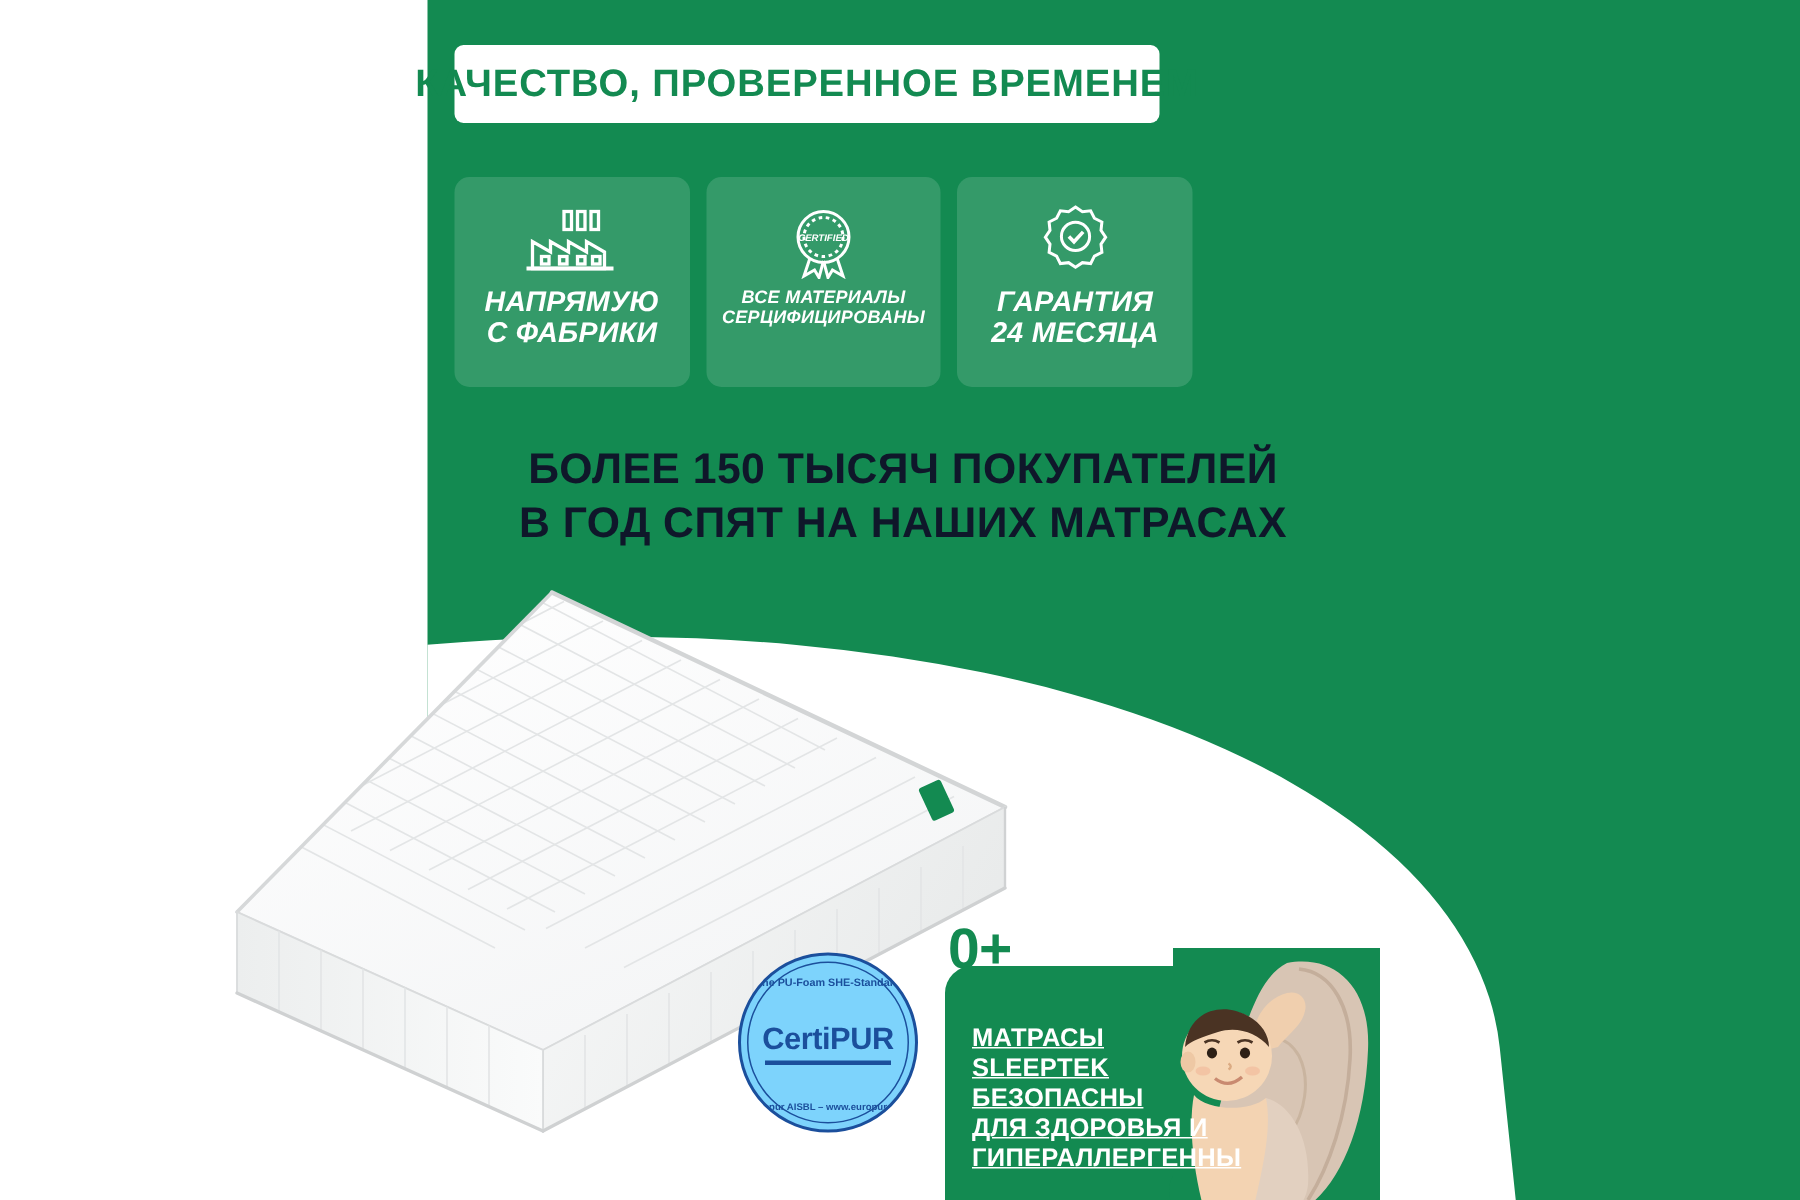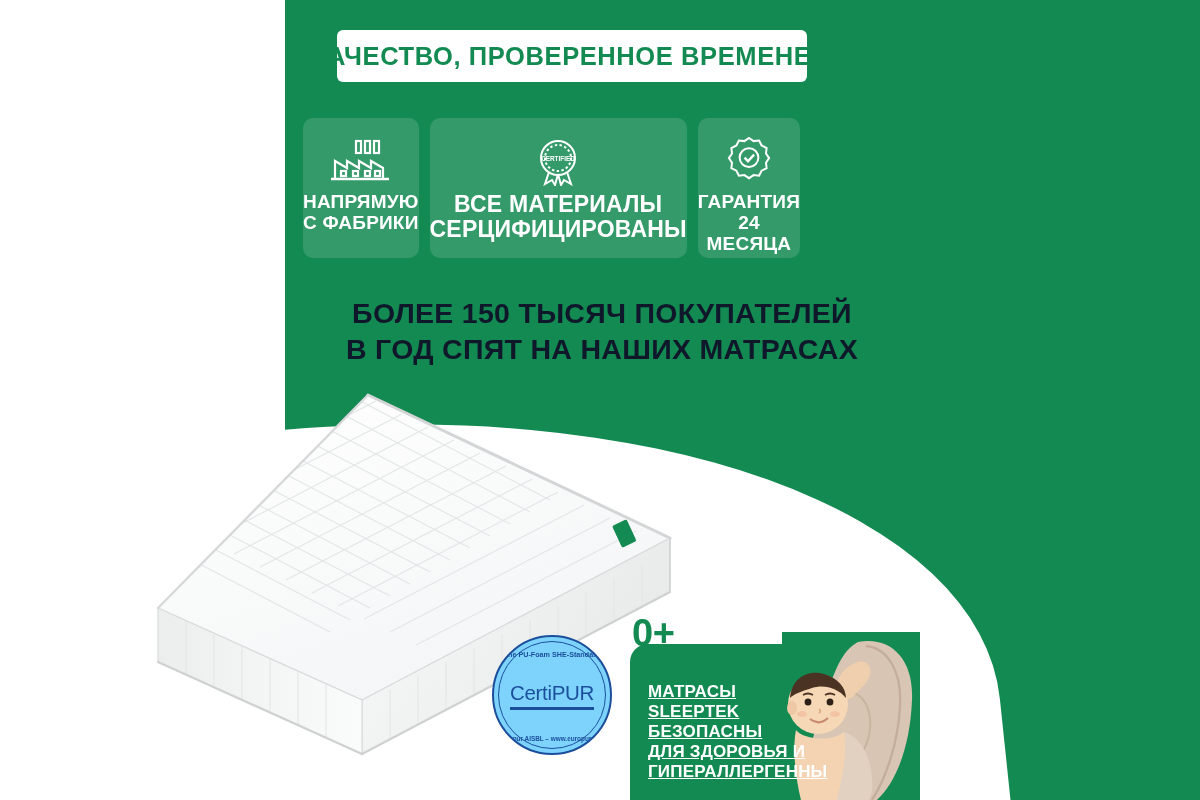--- a/index.html
+++ b/index.html
@@ -44,37 +44,37 @@
   
   .ribbon {
     position: absolute;
     left: 303px; top: 30px;
     width: 470px; height: 52px;
     background: #ffffff;
     border-radius: 6px;
     display: flex;
     align-items: center;
     justify-content: center;
-    margin-left: 34px;
   }
   .ribbon-text {
     color: #138a51;
     font-size: 25.5px;
     font-weight: bold;
     letter-spacing: 0.6px;
     white-space: nowrap;
   }
 
   
   .cards {
     position: absolute;
     left: 303px; top: 118px;
     width: 492px; height: 140px;
     display: flex;
     gap: 11px;
+    font-style: italic;
   }
   .card {
     flex: 1 1 0;
     background: rgba(255,255,255,0.14);
     border-radius: 10px;
     display: flex;
     flex-direction: column;
     align-items: center;
     justify-content: flex-start;
     padding-top: 16px;
@@ -88,21 +88,21 @@
   .card-label {
     margin-top: 4px;
     color: #ffffff;
     text-align: center;
     font-size: 19px;
     font-weight: bold;
     line-height: 1.1;
     letter-spacing: 0.2px;
     white-space: pre-line;
   }
-  .card.small .card-label { font-size: 23px; }
+  .card.small .card-label { font-size: 12px; }
 
   
   .claim {
     position: absolute;
     left: 297px; top: 295px;
     width: 610px;
     color: #0f172a;
     text-align: center;
     font-size: 28.5px;
     font-weight: bold;
@@ -148,21 +148,21 @@
     text-align: center;
     font-size: 7.2px;
     color: #1b4f9c;
     font-weight: bold;
   }
   .certipur-main {
     position: absolute;
     top: 44px; left: 0; width: 100%;
     text-align: center;
     font-size: 20.5px;
-    font-weight: normal;
+    font-weight: bold;
     color: #1b4f9c;
     letter-spacing: -0.3px;
   }
   .certipur-main i { font-style: normal; color: #1b4f9c; }
   .certipur-bar {
     position: absolute;
     left: 16px; right: 16px; top: 70px;
     height: 3px; background: #1b4f9c;
   }
   .certipur-bot {

